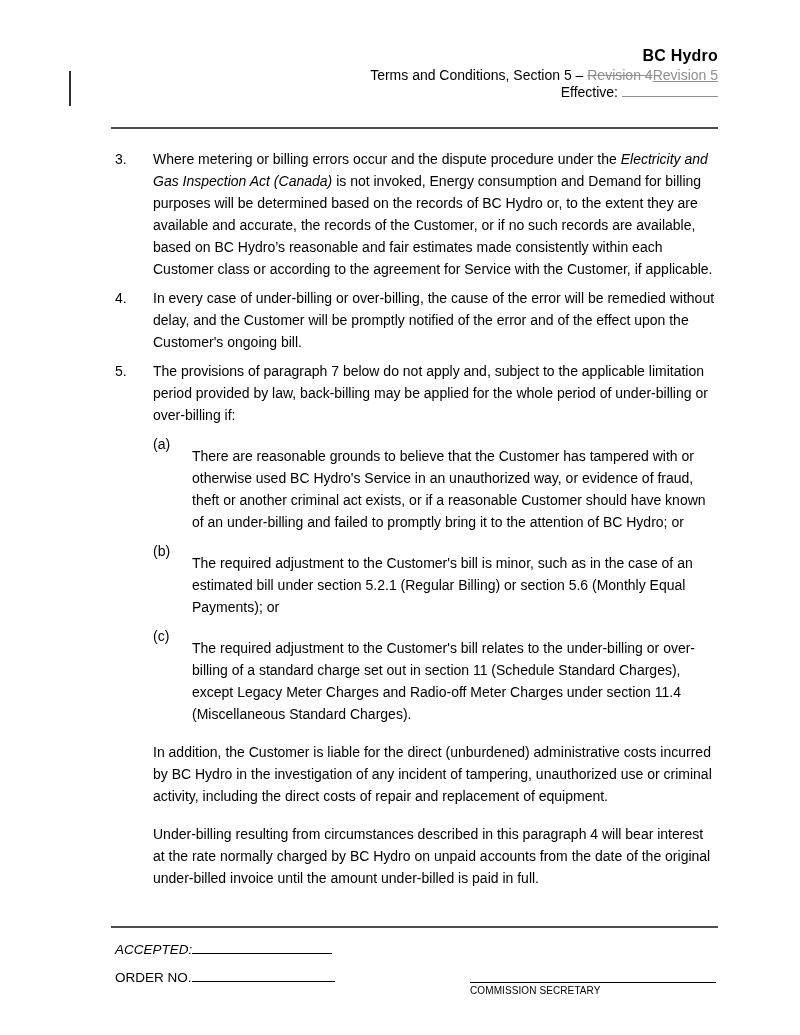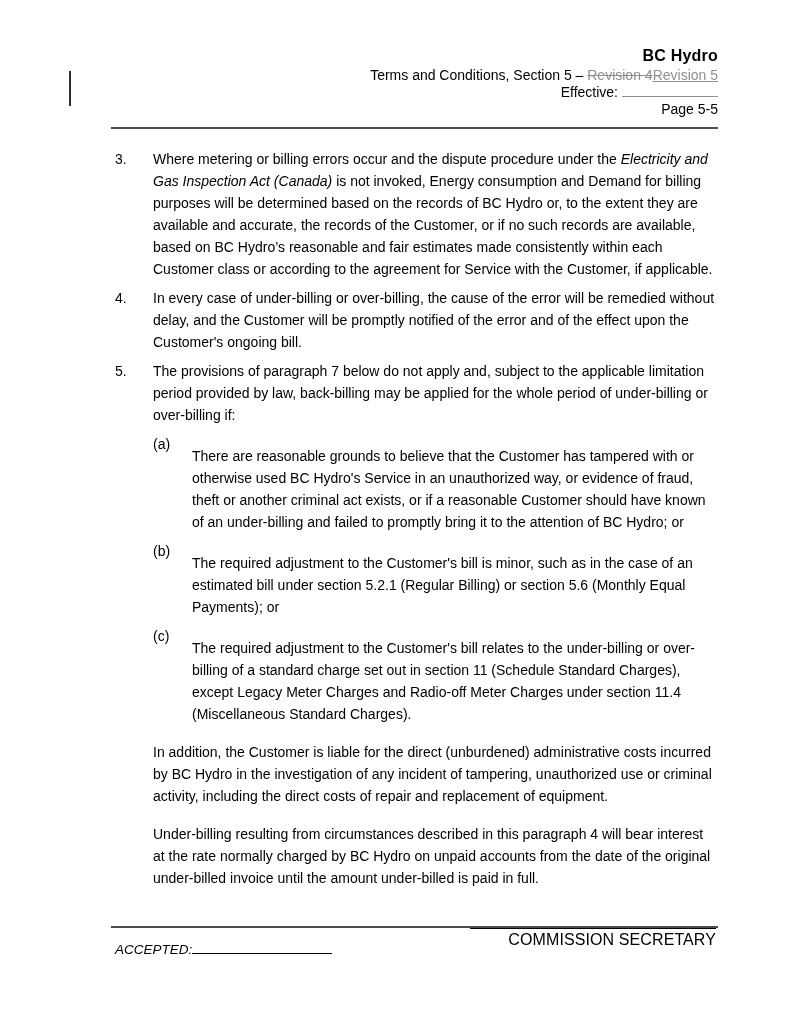--- a/index.html
+++ b/index.html
@@ -36,34 +36,33 @@
   .subitem .stext{width:532px;margin-top:12px;}
   .closing{margin:16px 0 7px 38px;width:565px;}
 
   
   .footer-row{position:absolute;left:115px;font-size:13.5px;white-space:nowrap;}
   .accepted-row{top:941px;font-style:italic;}
   .order-row{top:969px;}
   .sig-blank{display:inline-block;height:12px;border-bottom:1.5px solid #000;vertical-align:baseline;}
   .accepted-blank{width:140px;}
   .order-blank{width:143px;}
-  .commission{position:absolute;left:470px;top:928px;width:246px;border-top:1.5px solid #000;text-align:right;font-size:16px;padding-top:2px;letter-spacing:.1px;}
+  .commission{position:absolute;left:470px;top:982px;width:246px;border-top:1.5px solid #000;font-size:10px;padding-top:2px;letter-spacing:.1px;}
 </style>
 </head>
 <body>
 
 <div class="page">
 
   <div class="change-bar"></div>
 
   <div class="header">
     <div class="brand">BC Hydro</div>
     <div class="hline"><span>Terms and Conditions, Section 5 – </span><span class="rev-old">Revision 4</span><span class="rev-new">Revision 5</span></div>
     <div class="hline"><span>Effective:</span><span class="blank-underline"></span></div>
-    <div class="hline">Page 5-5</div>
   </div>
 
   <div class="rule header-rule"></div>
 
   <div class="doc-body">
 
     <div class="para">
       <div class="num">3.</div>
       <div class="ptext"><span>Where metering or billing errors occur and the dispute procedure under the </span><span class="it">Electricity and Gas Inspection Act (Canada)</span><span> is not invoked, Energy consumption and Demand for billing purposes will be determined based on the records of BC Hydro or, to the extent they are available and accurate, the records of the Customer, or if no such records are available, based on BC Hydro’s reasonable and fair estimates made consistently within each Customer class or according to the agreement for Service with the Customer, if applicable.</span></div>
     </div>
@@ -95,16 +94,17 @@
 
     <div class="closing">In addition, the Customer is liable for the direct (unburdened) administrative costs incurred by BC Hydro in the investigation of any incident of tampering, unauthorized use or criminal activity, including the direct costs of repair and replacement of equipment.</div>
     <div class="closing">Under-billing resulting from circumstances described in this paragraph 4 will bear interest at the rate normally charged by BC Hydro on unpaid accounts from the date of the original under-billed invoice until the amount under-billed is paid in full.</div>
 
   </div>
 
   <div class="rule footer-rule"></div>
 
   <div class="footer-row accepted-row"><span>ACCEPTED:</span><span class="sig-blank accepted-blank"></span></div>
 
+  <div class="footer-row order-row"><span>ORDER NO.</span><span class="sig-blank order-blank"></span></div>
 
   <div class="commission"><span>COMMISSION SECRETARY</span></div>
 
 </div>
 
 </body></html>

